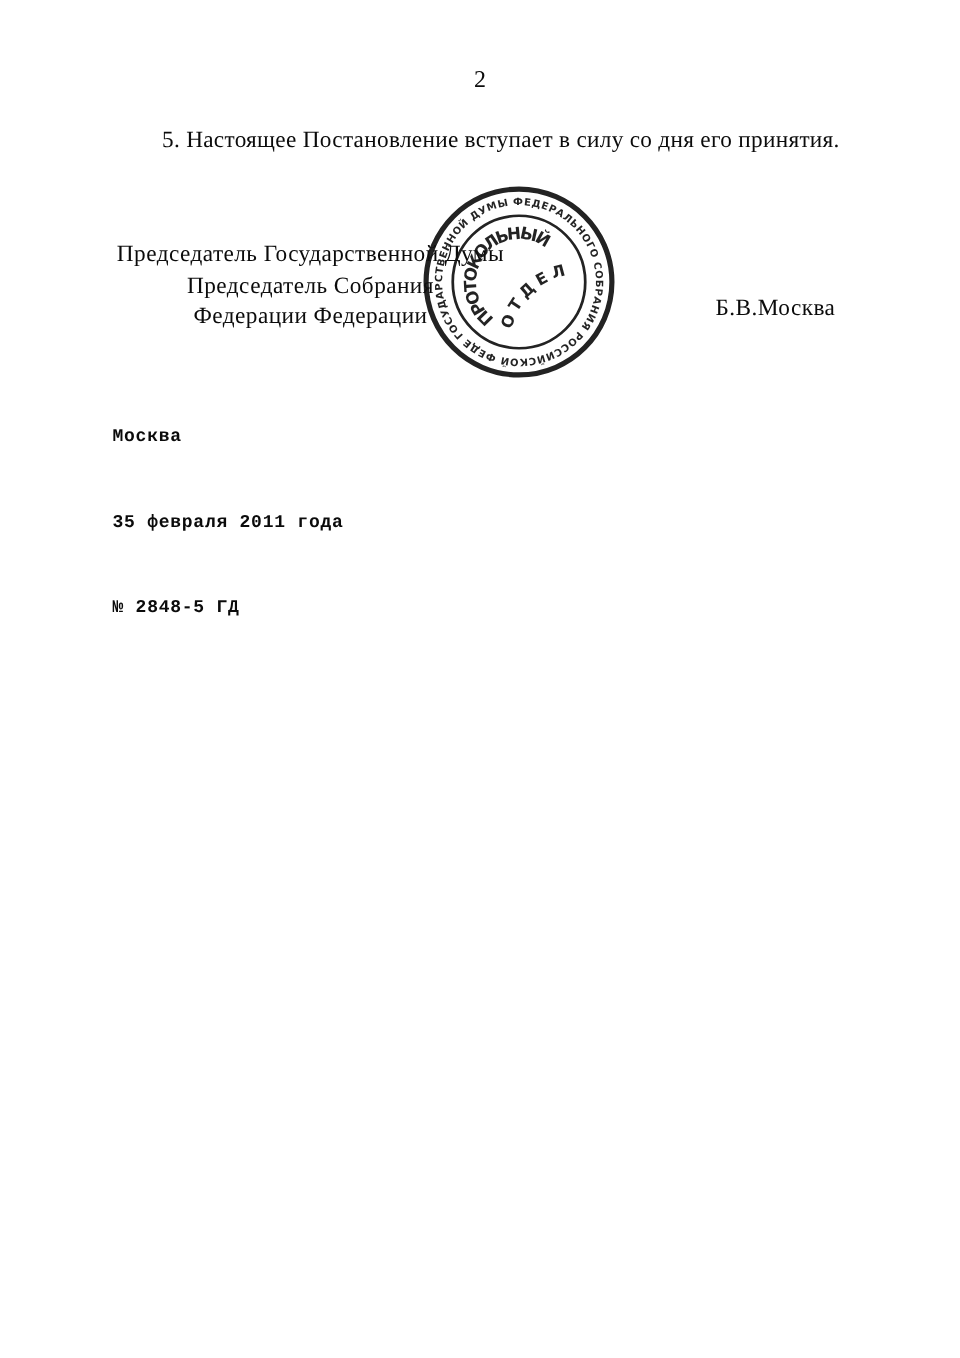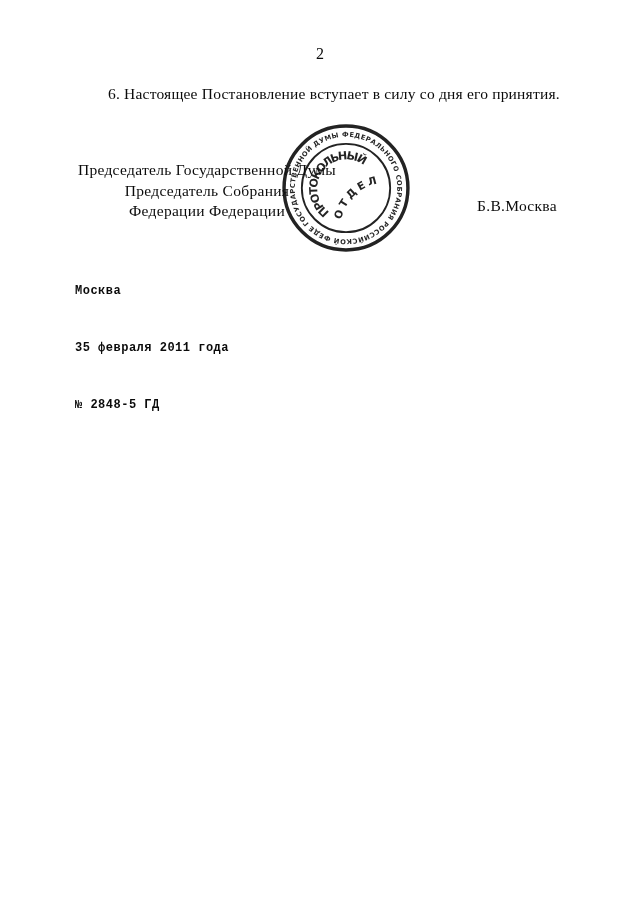--- a/index.html
+++ b/index.html
@@ -94,21 +94,21 @@
     white-space: pre;
   }
 </style>
 </head>
 <body>
 
 <div class="page">
 
   <div class="page-number">2</div>
 
-  <p class="paragraph">6. Настоящее Постановление вступает в силу со дня его принятия.</p>
+  <p class="paragraph">5. Настоящее Постановление вступает в силу со дня его принятия.</p>
 
   <div class="sig-block">
     <div>Председатель Государственной Думы</div>
     <div>Председатель Собрания</div>
     <div>Федерации Федерации</div>
   </div>
 
   <div class="sig-name">Б.В.Москва</div>
 
   <svg class="stamp" viewBox="0 0 130 130" xmlns="http://www.w3.org/2000/svg" aria-hidden="true">

